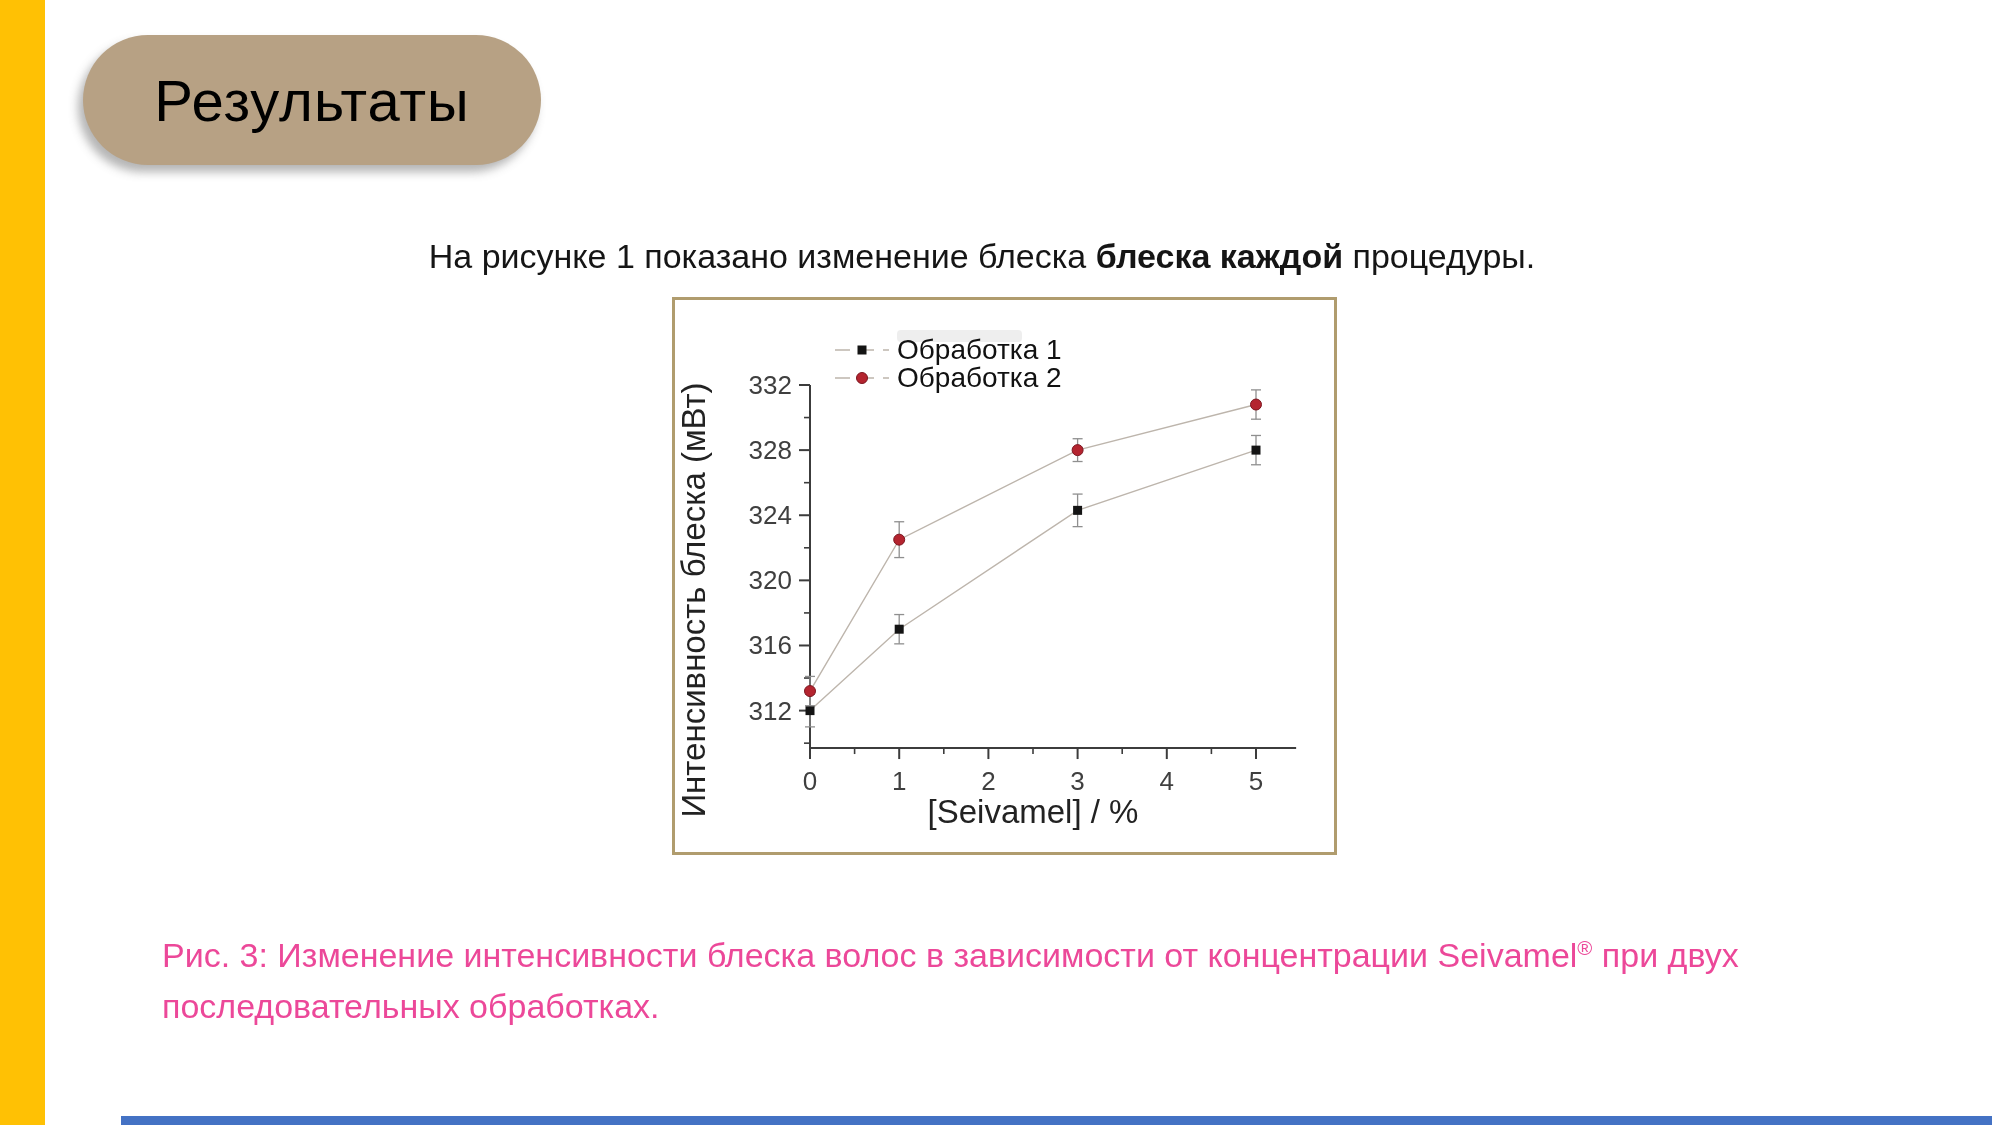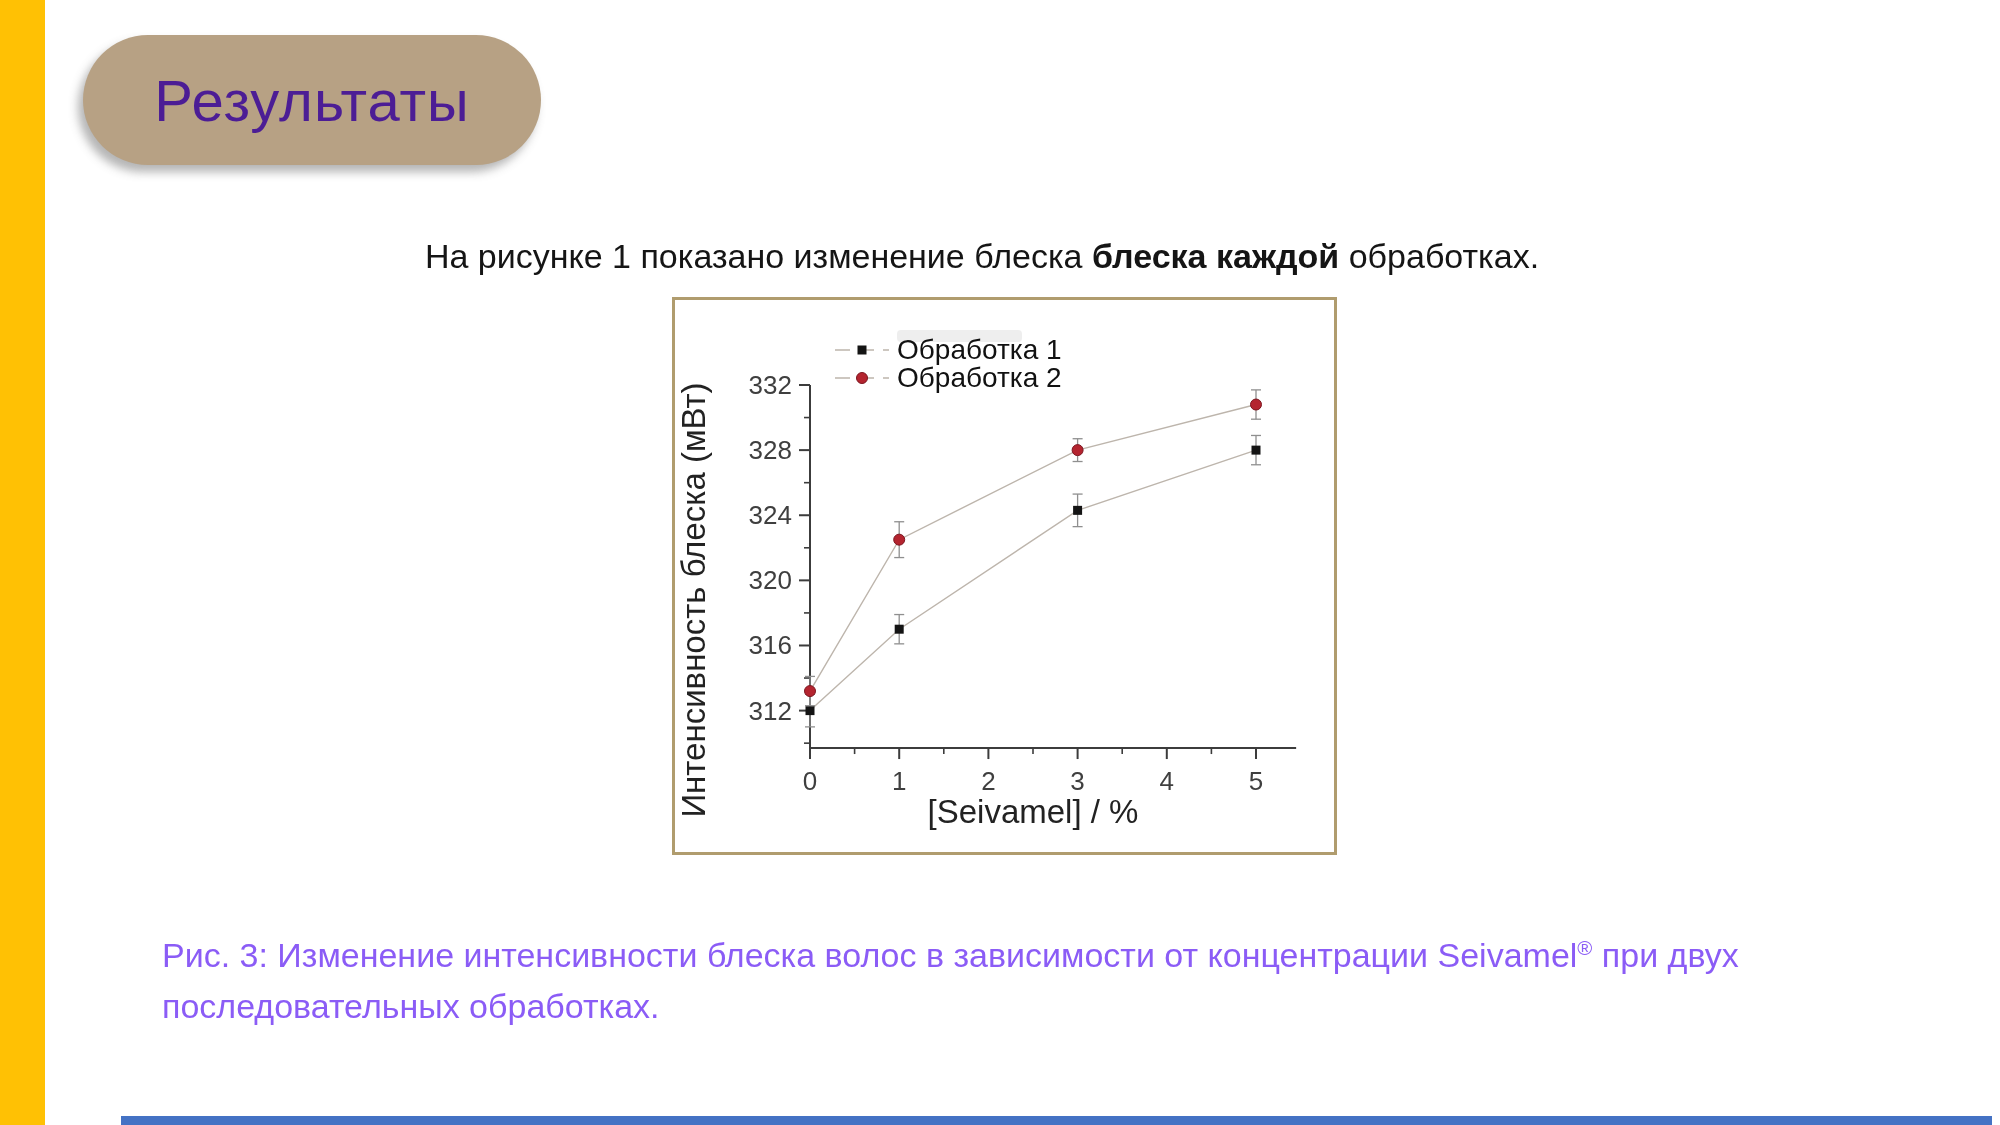--- a/index.html
+++ b/index.html
@@ -6,48 +6,48 @@
   body{
     width:2000px;height:1125px;position:relative;overflow:hidden;
     background:#ffffff;font-family:"Liberation Sans",sans-serif;
   }
   .left-bar{position:absolute;left:0;top:0;width:45px;height:1125px;}
   .title-pill{
     position:absolute;left:83px;top:35px;width:458px;height:130px;
     border-radius:66px;display:flex;align-items:center;justify-content:center;
     box-shadow:-5px 7px 10px rgba(90,90,90,.45);
   }
-  .title-pill span{color:#4c1d95;font-size:58px;letter-spacing:1px;}
+  .title-pill span{color:#000000;font-size:58px;letter-spacing:1px;}
   .intro{
     position:absolute;left:0;top:237px;width:1964px;text-align:center;
     font-size:34px;color:#151515;white-space:nowrap;
   }
   .intro b{font-weight:bold;}
   .chart-frame{
     position:absolute;left:672px;top:297px;width:665px;height:558px;
     border:3px solid #B09C6E;background:#ffffff;box-sizing:border-box;
   }
   .chart-frame svg{display:block;}
   .caption{
     position:absolute;left:162px;top:930px;width:1640px;
-    font-size:34px;line-height:1.5;color:#8b5cf6;
+    font-size:34px;line-height:1.5;color:#ec4899;
   }
   .caption sup{font-size:60%;}
   .bottom-bar{position:absolute;left:121px;bottom:0;width:1871px;height:9px;}
 </style>
 </head>
 <body>
 
 <div class="left-bar" style="background: rgb(255, 193, 4);"></div>
 
 <div class="title-pill" style="background: rgb(183, 161, 132);">
   <span>Результаты</span>
 </div>
 
-<div class="intro"><span>На рисунке 1 показано изменение блеска </span><b>блеска каждой</b><span> обработках.</span></div>
+<div class="intro"><span>На рисунке 1 показано изменение блеска </span><b>блеска каждой</b><span> процедуры.</span></div>
 
 <div class="chart-frame" style="border-color: rgb(176, 156, 110);">
   <svg width="659" height="552" viewBox="0 0 659 552">
       <line x1="135" y1="85" x2="135" y2="448.0440000000002" stroke="#3C3C3C" stroke-width="2"></line>
       <line x1="134" y1="448.0440000000002" x2="621.1400000000001" y2="448.0440000000002" stroke="#3C3C3C" stroke-width="2"></line>
       <line x1="135" y1="410.6" x2="124" y2="410.6" stroke="#3C3C3C" stroke-width="2"></line>
       <text x="117" y="419.6" text-anchor="end" font-size="26" fill="#3F3F3F">312</text>
       <line x1="135" y1="345.48" x2="124" y2="345.48" stroke="#3C3C3C" stroke-width="2"></line>
       <text x="117" y="354.48" text-anchor="end" font-size="26" fill="#3F3F3F">316</text>
       <line x1="135" y1="280.36" x2="124" y2="280.36" stroke="#3C3C3C" stroke-width="2"></line>

